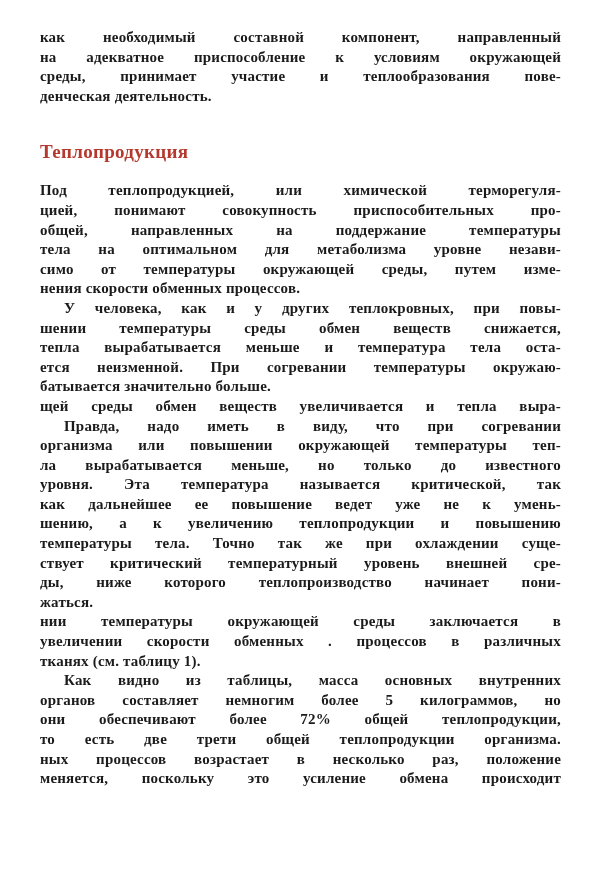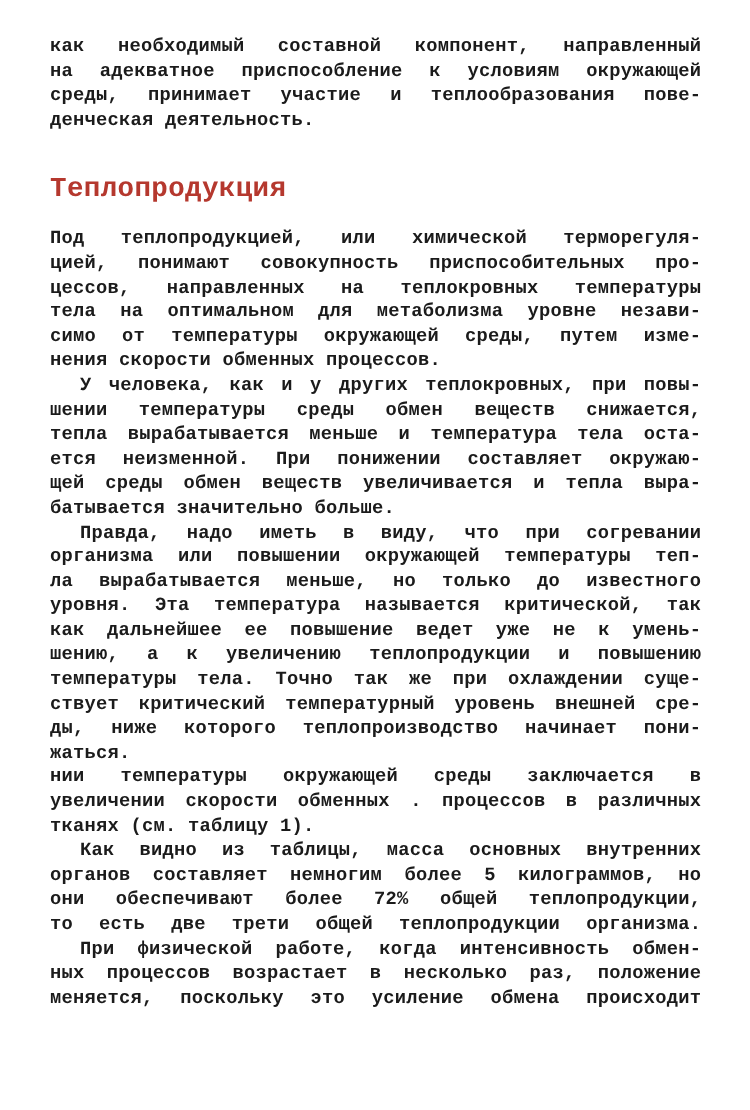--- a/index.html
+++ b/index.html
@@ -2,21 +2,21 @@
 <html lang="ru" style="--paper: #ffffff; --ink: #1b1b1b; --accent: #b5382e;"><head>
 <meta charset="utf-8">
 <style>
   html, body { margin: 0; padding: 0; background: #fff; }
 
   .page {
     position: relative;
     width: 600px;
     height: 888px;
     background: var(--paper, #ffffff);
-    font-family: Liberation Mono, monospace;
+    font-family: Liberation Serif, serif;
     overflow: hidden;
   }
 
   .text-block {
     position: absolute;
     left: 40px;
     top: 28px;
     width: 521px;
   }
 
@@ -36,21 +36,21 @@
 
   .line.last {
     text-align: center;
     text-align-last: left;
   }
 
   .line.indent { text-indent: 24px; }
 
   .heading {
     margin: 34px 0 17px 0;
-    font-size: 22px;
+    font-size: 19px;
     line-height: 24px;
     font-weight: 700;
     letter-spacing: 0.3px;
     color: var(--accent, #b5382e);
   }
 
   .page-number {
     margin-top: 12px;
     font-size: 16px;
     line-height: 20px;
@@ -69,33 +69,33 @@
       <div class="line">на адекватное приспособление к условиям окружающей</div>
       <div class="line">среды, принимает участие и теплообразования пове-</div>
       <div class="line last">денческая деятельность.</div>
     </div>
 
     <h2 class="heading">Теплопродукция</h2>
 
     <div class="para">
       <div class="line">Под теплопродукцией, или химической терморегуля-</div>
       <div class="line">цией, понимают совокупность приспособительных про-</div>
-      <div class="line">цессов, направленных на теплокровных температуры</div>
+      <div class="line">общей, направленных на поддержание температуры</div>
       <div class="line">тела на оптимальном для метаболизма уровне незави-</div>
       <div class="line">симо от температуры окружающей среды, путем изме-</div>
       <div class="line last">нения скорости обменных процессов.</div>
     </div>
 
     <div class="para">
       <div class="line indent">У человека, как и у других теплокровных, при повы-</div>
       <div class="line">шении температуры среды обмен веществ снижается,</div>
       <div class="line">тепла вырабатывается меньше и температура тела оста-</div>
-      <div class="line">ется неизменной. При понижении составляет окружаю-</div>
+      <div class="line">ется неизменной. При согревании температуры окружаю-</div>
+      <div class="line last">батывается значительно больше.</div>
       <div class="line">щей среды обмен веществ увеличивается и тепла выра-</div>
-      <div class="line last">батывается значительно больше.</div>
     </div>
 
     <div class="para">
       <div class="line indent">Правда, надо иметь в виду, что при согревании</div>
       <div class="line">организма или повышении окружающей температуры теп-</div>
       <div class="line">ла вырабатывается меньше, но только до известного</div>
       <div class="line">уровня. Эта температура называется критической, так</div>
       <div class="line">как дальнейшее ее повышение ведет уже не к умень-</div>
       <div class="line">шению, а к увеличению теплопродукции и повышению</div>
       <div class="line">температуры тела. Точно так же при охлаждении суще-</div>
@@ -111,20 +111,19 @@
     </div>
 
     <div class="para">
       <div class="line indent">Как видно из таблицы, масса основных внутренних</div>
       <div class="line">органов составляет немногим более 5 килограммов, но</div>
       <div class="line">они обеспечивают более 72% общей теплопродукции,</div>
       <div class="line">то есть две трети общей теплопродукции организма.</div>
     </div>
 
     <div class="para">
-      <div class="line indent">При физической работе, когда интенсивность обмен-</div>
       <div class="line">ных процессов возрастает в несколько раз, положение</div>
       <div class="line">меняется, поскольку это усиление обмена происходит</div>
     </div>
 
 
   </main>
 </div>
 
 </body></html>

